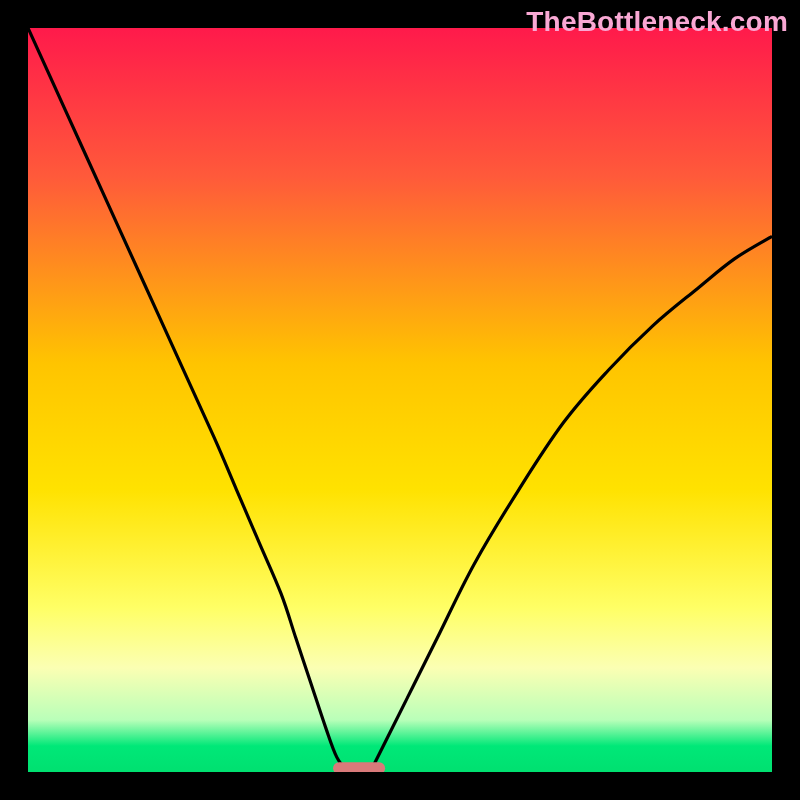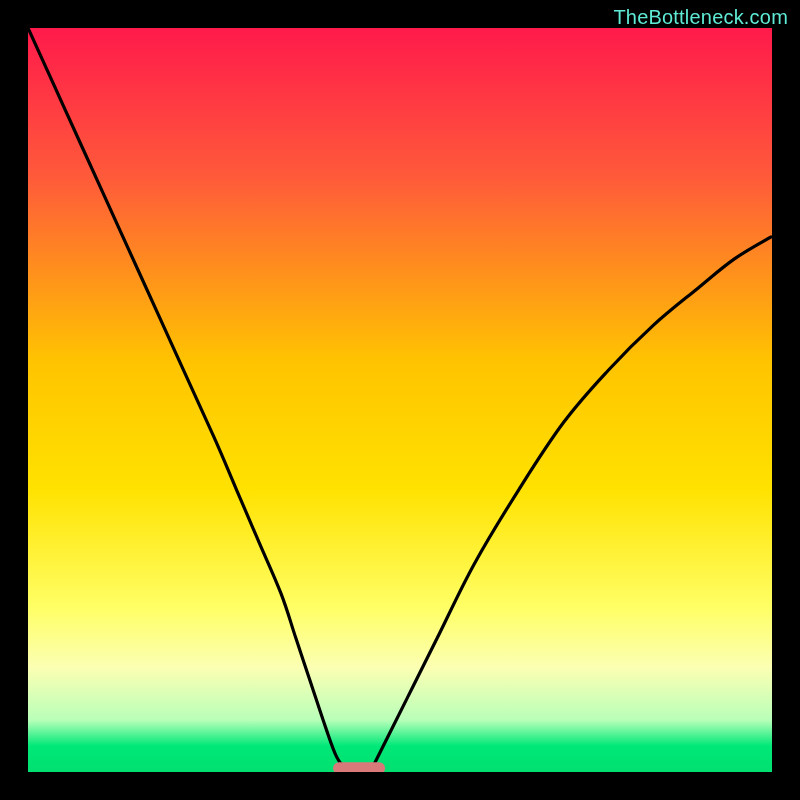--- a/index.html
+++ b/index.html
@@ -23,24 +23,24 @@
     position: absolute;
     left: 28px;
     top: 28px;
     width: 744px;
     height: 744px;
   }
   .watermark {
     position: absolute;
     top: 6px;
     right: 12px;
-    color: #5eead4;
-    font-size: 20px;
+    color: #f9a8d4;
+    font-size: 28px;
     letter-spacing: 0.2px;
-    font-weight: 400;
+    font-weight: 700;
   }
 </style>
 </head>
 <body>
 
 <div class="frame">
 
   <svg class="plot" viewBox="0 0 744 744">
     <defs>
       <linearGradient id="bg-grad" x1="0" y1="0" x2="0" y2="1">

